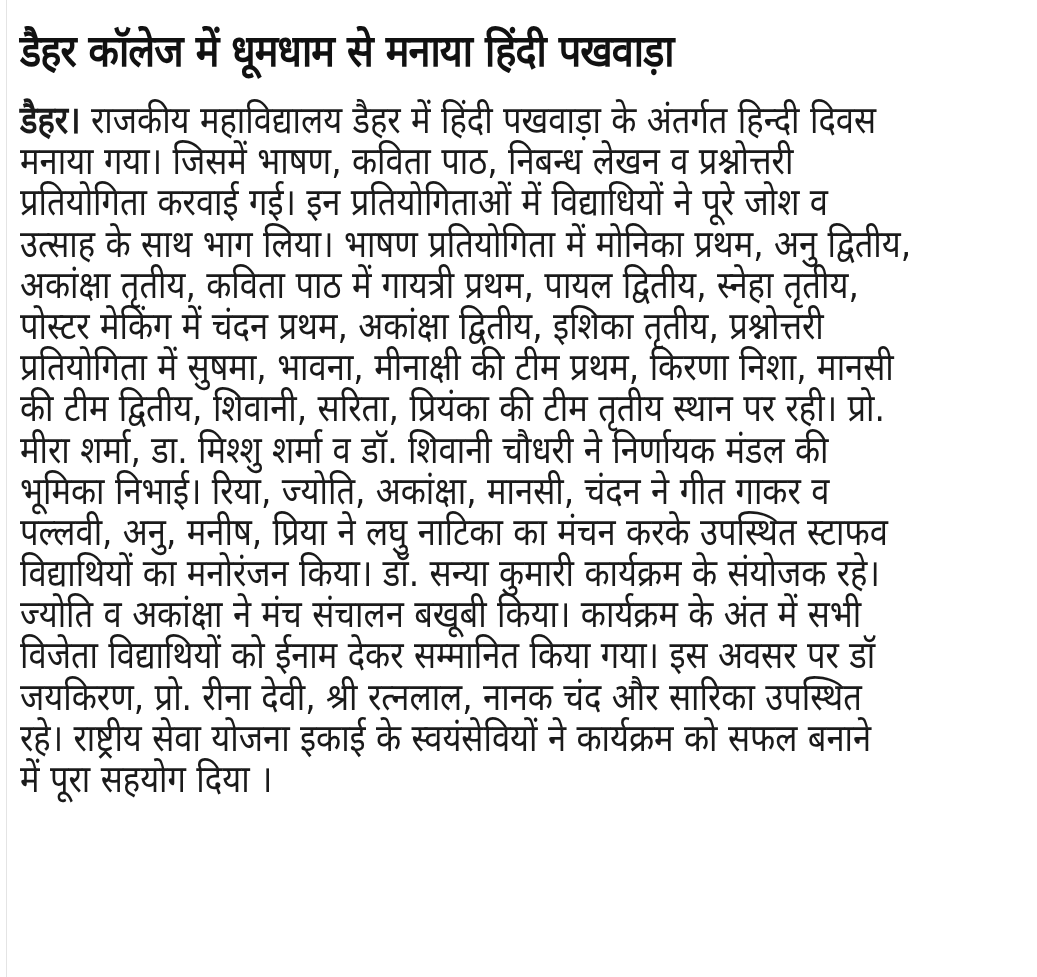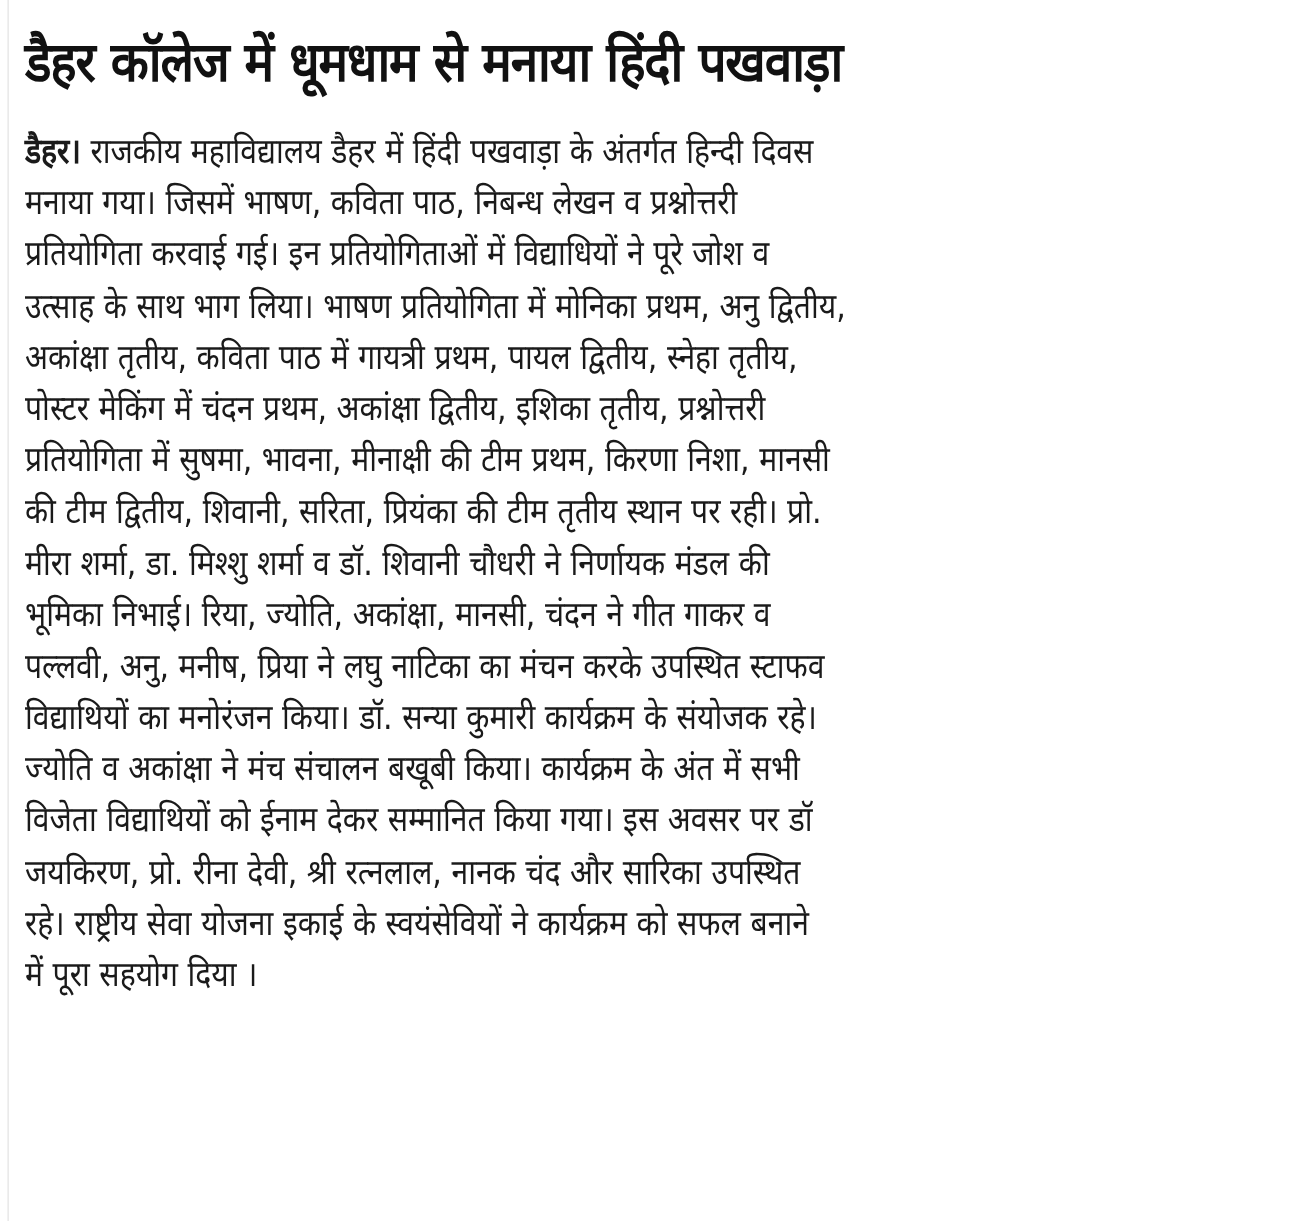--- a/index.html
+++ b/index.html
@@ -37,21 +37,21 @@
     line-height: 58px;
     font-weight: bold;
     letter-spacing: -1px;
     transform: scaleX(0.9);
     transform-origin: left center;
     white-space: nowrap;
     color: #111111;
   }
   .body-text {
     margin: 0;
-    font-size: 28px;
+    font-size: 38px;
     line-height: 41.2px;
   }
   .line {
     display: block;
     white-space: nowrap;
     transform: scaleX(0.86);
     transform-origin: left center;
     height: 41.2px;
   }
   .dateline {

